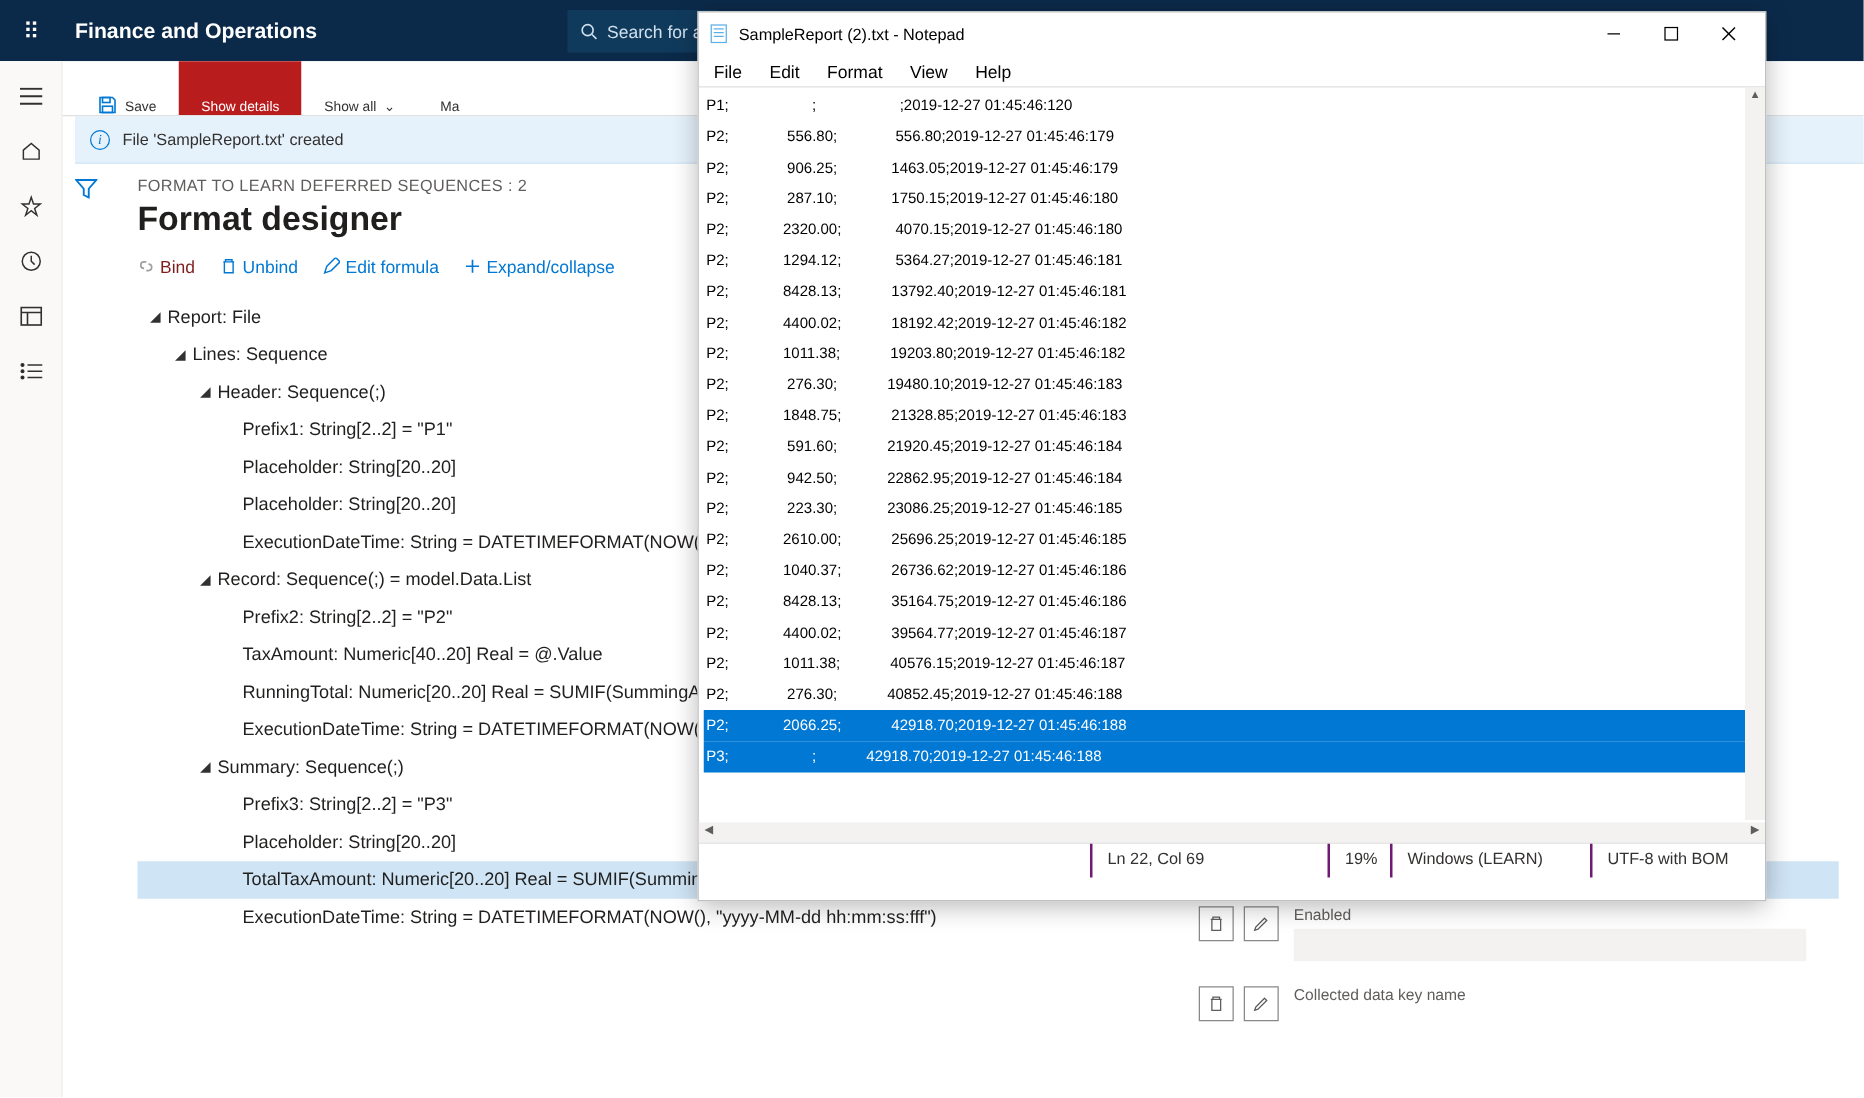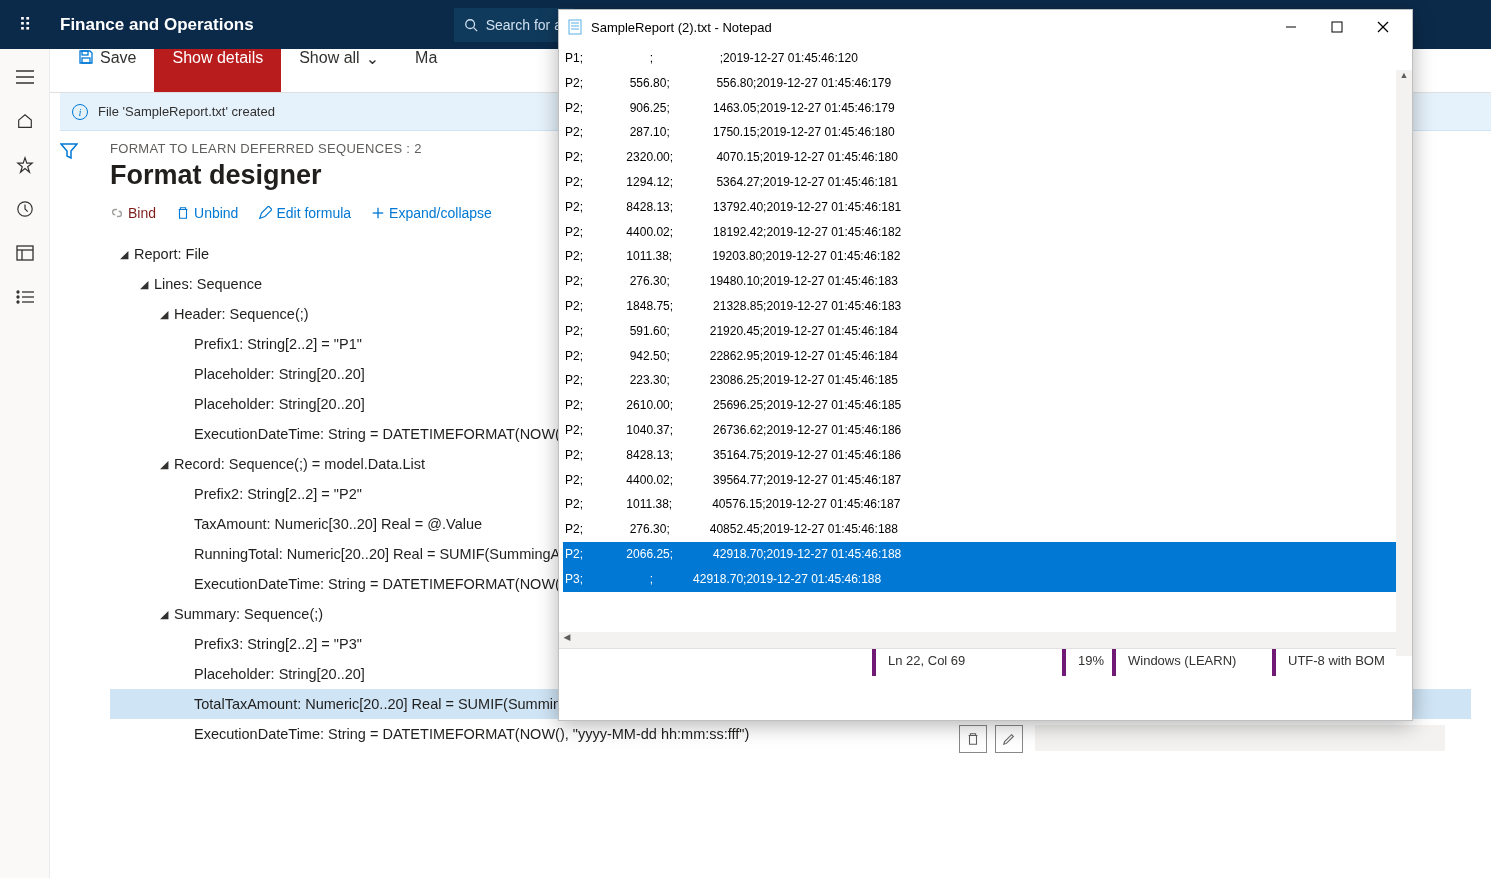--- a/index.html
+++ b/index.html
@@ -7,21 +7,21 @@
 
 
 .top-bar { background: #0b2a4a; height: 49px; display: flex; align-items: center; color: #fff; }
 .waffle { width: 50px; text-align: center; font-size: 18px; }
 .app-title { font-size: 17px; font-weight: 600; padding-left: 10px; }
 .search-box { margin-left: 200px; background: #103a5c; height: 34px; width: 120px; display: flex; align-items: center; padding: 0 10px; font-size: 14px; color: #d0e0ef; }
 .search-box svg { margin-right: 8px; }
 
 
 .action-bar { height: 44px; background: #fff; border-bottom: 1px solid #e0e0e0; display: flex; align-items: stretch; padding-left: 60px; }
-.action-item { display: flex; align-items: flex-start; padding: 0 18px; font-size: 16px; color: #323130; cursor: pointer; }
+.action-item { display: flex; align-items: flex-end; padding: 0 18px; font-size: 11px; color: #323130; cursor: pointer; }
 .action-item svg { margin-right: 6px; }
 .action-item.primary { background: #b91c1c; color: #fff; }
 .action-item .chev { margin-left: 6px; }
 
 
 .info-bar { margin-left: 60px; background: #e6f2fb; height: 38px; display: flex; align-items: center; padding: 0 12px; font-size: 13px; color: #323130; border-bottom: 1px solid #cfe4f5; }
 .info-bar .icon { color: #0078d4; border: 1px solid #0078d4; border-radius: 50%; width: 16px; height: 16px; display: inline-flex; align-items: center; justify-content: center; font-size: 11px; margin-right: 10px; font-style: italic; font-family: serif; }
 
 
 .left-rail { position: absolute; top: 49px; left: 0; width: 50px; bottom: 0; background: #faf9f8; display: flex; flex-direction: column; align-items: center; padding-top: 12px; border-right: 1px solid #edebe9; }
@@ -65,21 +65,21 @@
 .np-menu { height: 26px; display:flex; align-items:center; gap: 22px; padding-left: 12px; font-size:14px; border-bottom: 1px solid #e0e0e0; }
 .np-menu span { cursor:pointer; }
 .np-body { font-family: Consolas, monospace; font-size: 12px; line-height: 24.8px; padding: 2px 4px; white-space: pre; overflow:hidden; height: 588px; position:relative; }
 .np-body .ln { padding-left:2px; }
 .np-body .sel { background: #0078d4; color:#fff; }
 .np-scroll-v { position:absolute; right:0; top:60px; bottom:64px; width:16px; background:#f3f2f1; }
 .np-scroll-v .arr { height:16px; text-align:center; font-size:9px; color:#605e5c; }
 .np-scroll-h { height:16px; background:#f3f2f1; display:flex; justify-content:space-between; }
 .np-scroll-h .arr { width:16px; text-align:center; font-size:9px; color:#605e5c; }
 .np-status { height: 28px; display:flex; border-top:1px solid #e0e0e0; font-size:13px; color:#323130; }
-.np-status div { border-left:4px solid #701a75; padding: 4px 12px; }
+.np-status div { border-left:2px solid #701a75; padding: 4px 12px; }
 .np-status .sp { flex:1; border:none; }
 </style>
 </head>
 <body>
 
 <div class="top-bar">
   <div class="waffle">⠿</div>
   <div class="app-title">Finance and Operations</div>
   <div class="search-box">
     <svg width="14" height="14" viewBox="0 0 16 16" fill="none" stroke="#d0e0ef" stroke-width="1.5">
@@ -227,21 +227,21 @@
         <div class="node l3">
           <span class="caret">◢</span>
           <span>Record: Sequence(;) = model.Data.List</span>
         </div>
         <div class="node l4">
           <span class="caret"></span>
           <span>Prefix2: String[2..2] = "P2"</span>
         </div>
         <div class="node l4">
           <span class="caret"></span>
-          <span>TaxAmount: Numeric[30..20] Real = @.Value</span>
+          <span>TaxAmount: Numeric[40..20] Real = @.Value</span>
         </div>
         <div class="node l4">
           <span class="caret"></span>
           <span>RunningTotal: Numeric[20..20] Real = SUMIF(SummingAmountKey, WsColumn, WsRow)</span>
         </div>
         <div class="node l4">
           <span class="caret"></span>
           <span>ExecutionDateTime: String = DATETIMEFORMAT(NOW(), "yyyy-MM-dd hh:mm:ss:fff")</span>
         </div>
         <div class="node l3">
@@ -276,21 +276,39 @@
             <path d="M3 4 H13 M5 4 V2 H11 V4 M4 4 V14 H12 V4"></path>
           </svg>
       </div>
       <div class="pbtn">
         <svg width="14" height="14" viewBox="0 0 16 16" fill="none" stroke="#605e5c" stroke-width="1.2">
             <path d="M2 14 L3 11 L11 3 L13 5 L5 13 Z"></path>
           </svg>
       </div>
     </div>
     <div>
+      <div class="prop-label">Enabled</div>
       <div class="prop-input"></div>
+    </div>
+  </div>
+  <div class="prop-row">
+    <div class="prop-btns">
+      <div class="pbtn">
+        <svg width="14" height="14" viewBox="0 0 16 16" fill="none" stroke="#605e5c" stroke-width="1.2">
+            <path d="M3 4 H13 M5 4 V2 H11 V4 M4 4 V14 H12 V4"></path>
+          </svg>
+      </div>
+      <div class="pbtn">
+        <svg width="14" height="14" viewBox="0 0 16 16" fill="none" stroke="#605e5c" stroke-width="1.2">
+            <path d="M2 14 L3 11 L11 3 L13 5 L5 13 Z"></path>
+          </svg>
+      </div>
+    </div>
+    <div>
+      <div class="prop-label">Collected data key name</div>
     </div>
   </div>
 </div>
 
 <div class="notepad">
   <div class="np-title">
     <span class="np-icon">
       <svg width="16" height="16" viewBox="0 0 16 16">
           <rect x="2" y="1" width="12" height="14" fill="#fff" stroke="#5bb0e8"></rect>
           <line x1="4" y1="4" x2="12" y2="4" stroke="#5bb0e8"></line>
@@ -311,20 +329,27 @@
           </svg>
       </div>
       <div class="c">
         <svg width="12" height="12" viewBox="0 0 12 12" stroke="#000" stroke-width="1.2">
             <line x1="1" y1="1" x2="11" y2="11"></line>
             <line x1="11" y1="1" x2="1" y2="11"></line>
           </svg>
       </div>
     </div>
   </div>
+  <div class="np-menu" id="np-menu">
+      <span>File</span>
+      <span>Edit</span>
+      <span>Format</span>
+      <span>View</span>
+      <span>Help</span>
+    </div>
   <div class="np-body" id="np-body"><div class="ln">P1;                    ;                    ;2019-12-27 01:45:46:120</div><div class="ln">P2;              556.80;              556.80;2019-12-27 01:45:46:179</div><div class="ln">P2;              906.25;             1463.05;2019-12-27 01:45:46:179</div><div class="ln">P2;              287.10;             1750.15;2019-12-27 01:45:46:180</div><div class="ln">P2;             2320.00;             4070.15;2019-12-27 01:45:46:180</div><div class="ln">P2;             1294.12;             5364.27;2019-12-27 01:45:46:181</div><div class="ln">P2;             8428.13;            13792.40;2019-12-27 01:45:46:181</div><div class="ln">P2;             4400.02;            18192.42;2019-12-27 01:45:46:182</div><div class="ln">P2;             1011.38;            19203.80;2019-12-27 01:45:46:182</div><div class="ln">P2;              276.30;            19480.10;2019-12-27 01:45:46:183</div><div class="ln">P2;             1848.75;            21328.85;2019-12-27 01:45:46:183</div><div class="ln">P2;              591.60;            21920.45;2019-12-27 01:45:46:184</div><div class="ln">P2;              942.50;            22862.95;2019-12-27 01:45:46:184</div><div class="ln">P2;              223.30;            23086.25;2019-12-27 01:45:46:185</div><div class="ln">P2;             2610.00;            25696.25;2019-12-27 01:45:46:185</div><div class="ln">P2;             1040.37;            26736.62;2019-12-27 01:45:46:186</div><div class="ln">P2;             8428.13;            35164.75;2019-12-27 01:45:46:186</div><div class="ln">P2;             4400.02;            39564.77;2019-12-27 01:45:46:187</div><div class="ln">P2;             1011.38;            40576.15;2019-12-27 01:45:46:187</div><div class="ln">P2;              276.30;            40852.45;2019-12-27 01:45:46:188</div><div class="ln sel">P2;             2066.25;            42918.70;2019-12-27 01:45:46:188</div><div class="ln sel">P3;                    ;            42918.70;2019-12-27 01:45:46:188</div></div>
   <div class="np-scroll-v">
     <div class="arr">▲</div>
   </div>
   <div class="np-scroll-h">
     <div class="arr">◀</div>
     <div class="arr">▶</div>
   </div>
   <div class="np-status">
     <div class="sp"></div>

